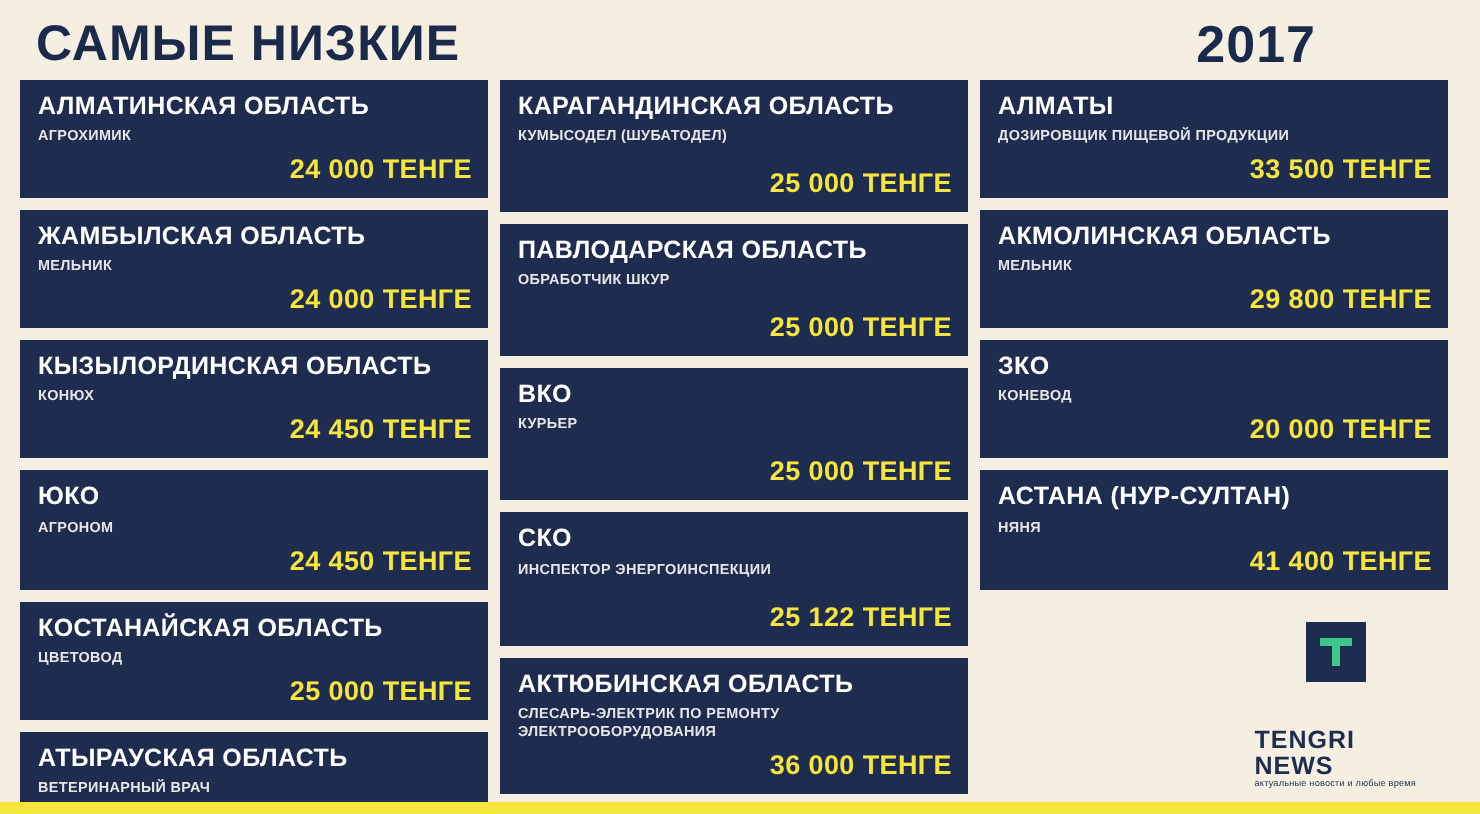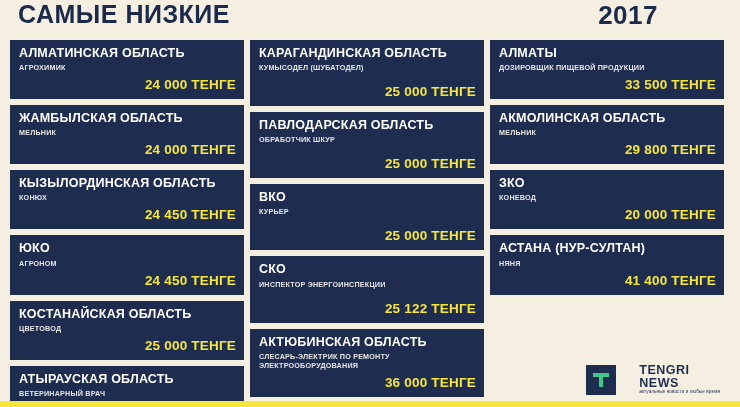--- a/index.html
+++ b/index.html
@@ -21,21 +21,21 @@
     background: #f5efe2;
     box-sizing: border-box;
   }
   
   .header {
     position: absolute;
     top: 0; left: 0;
     width: 672px;
     height: 44px;
     display: flex;
-    align-items: flex-start;
+    align-items: center;
     justify-content: space-between;
     padding: 0 14px 0 18px;
     box-sizing: border-box;
   }
   .title {
     font-size: 25px;
     font-weight: bold;
     letter-spacing: 0.5px;
     color: #1b2a4a;
     text-transform: uppercase;
@@ -92,25 +92,26 @@
     color: #f5e53c;
     text-align: right;
     margin-top: 5px;
     letter-spacing: 0.2px;
     white-space: nowrap;
   }
   .card.tall .job { min-height: 16px; }
   
   .logo {
     position: absolute;
-    right: 20px;
+    right: 32px;
     bottom: 12px;
     display: flex;
     align-items: center;
     gap: 23px;
+    flex-direction: column;
   }
   .logo-mark {
     width: 30px;
     height: 30px;
     background: #1e2d4f;
     position: relative;
   }
   .logo-mark::before {
     content: "";
     position: absolute;

